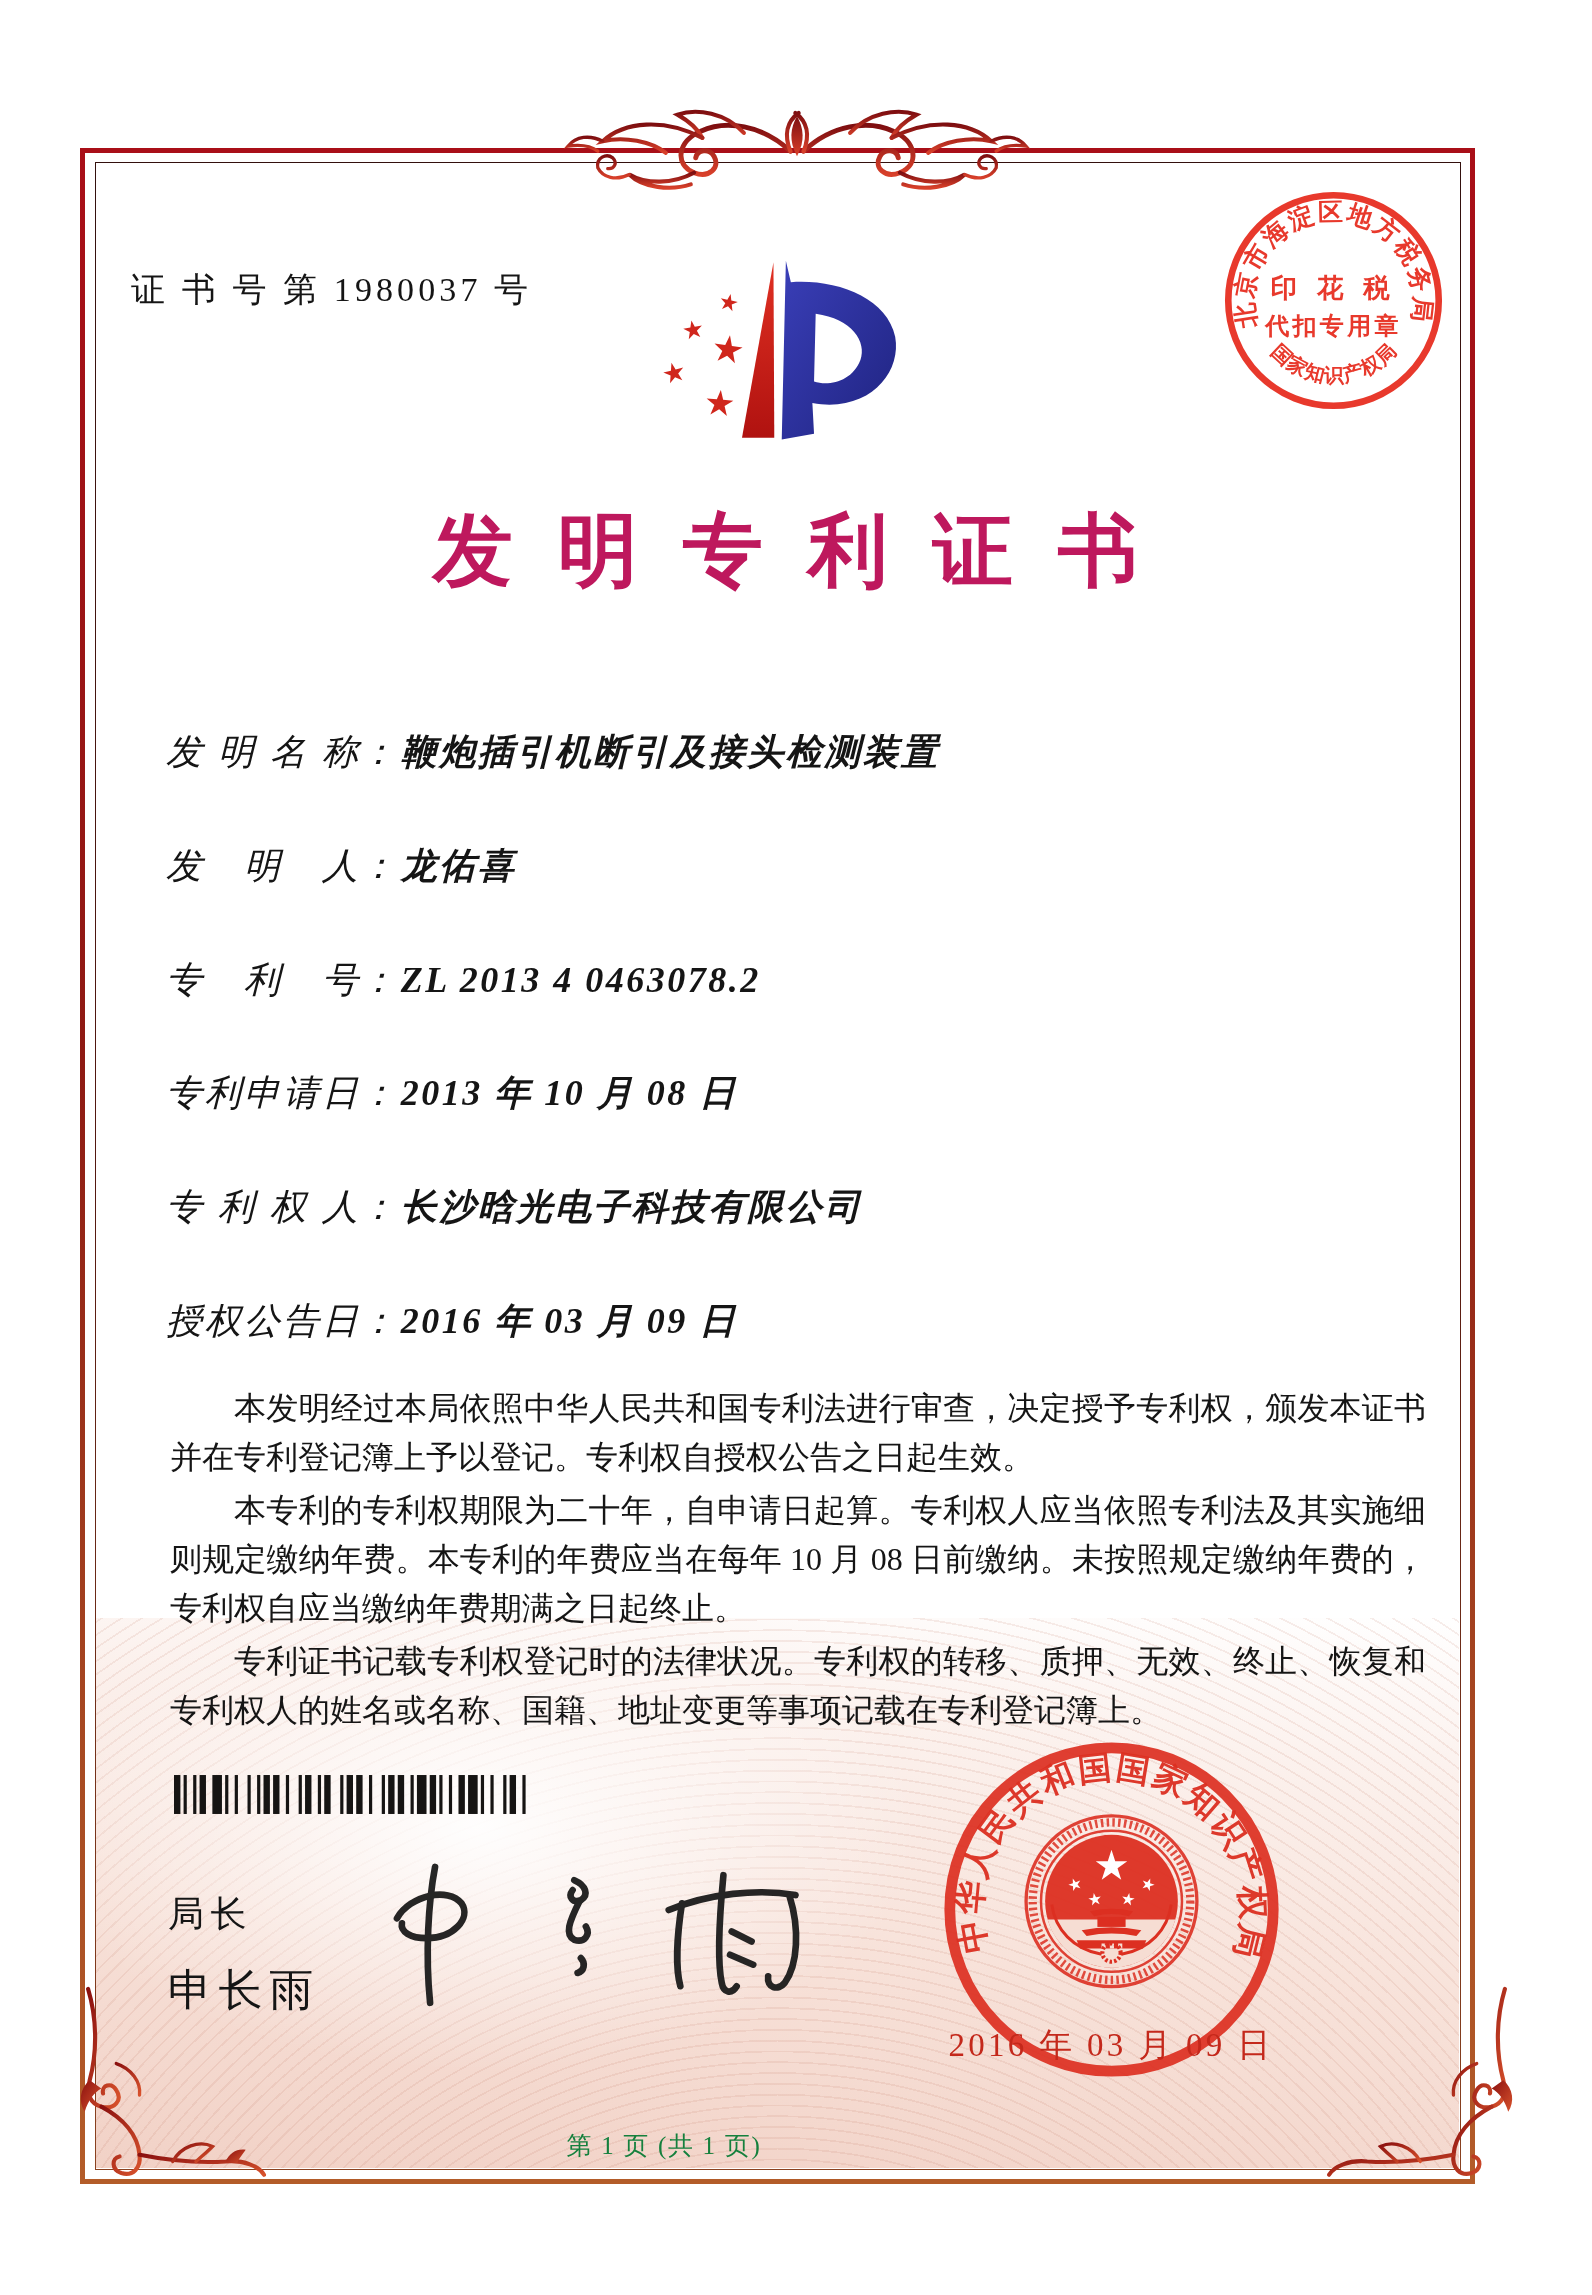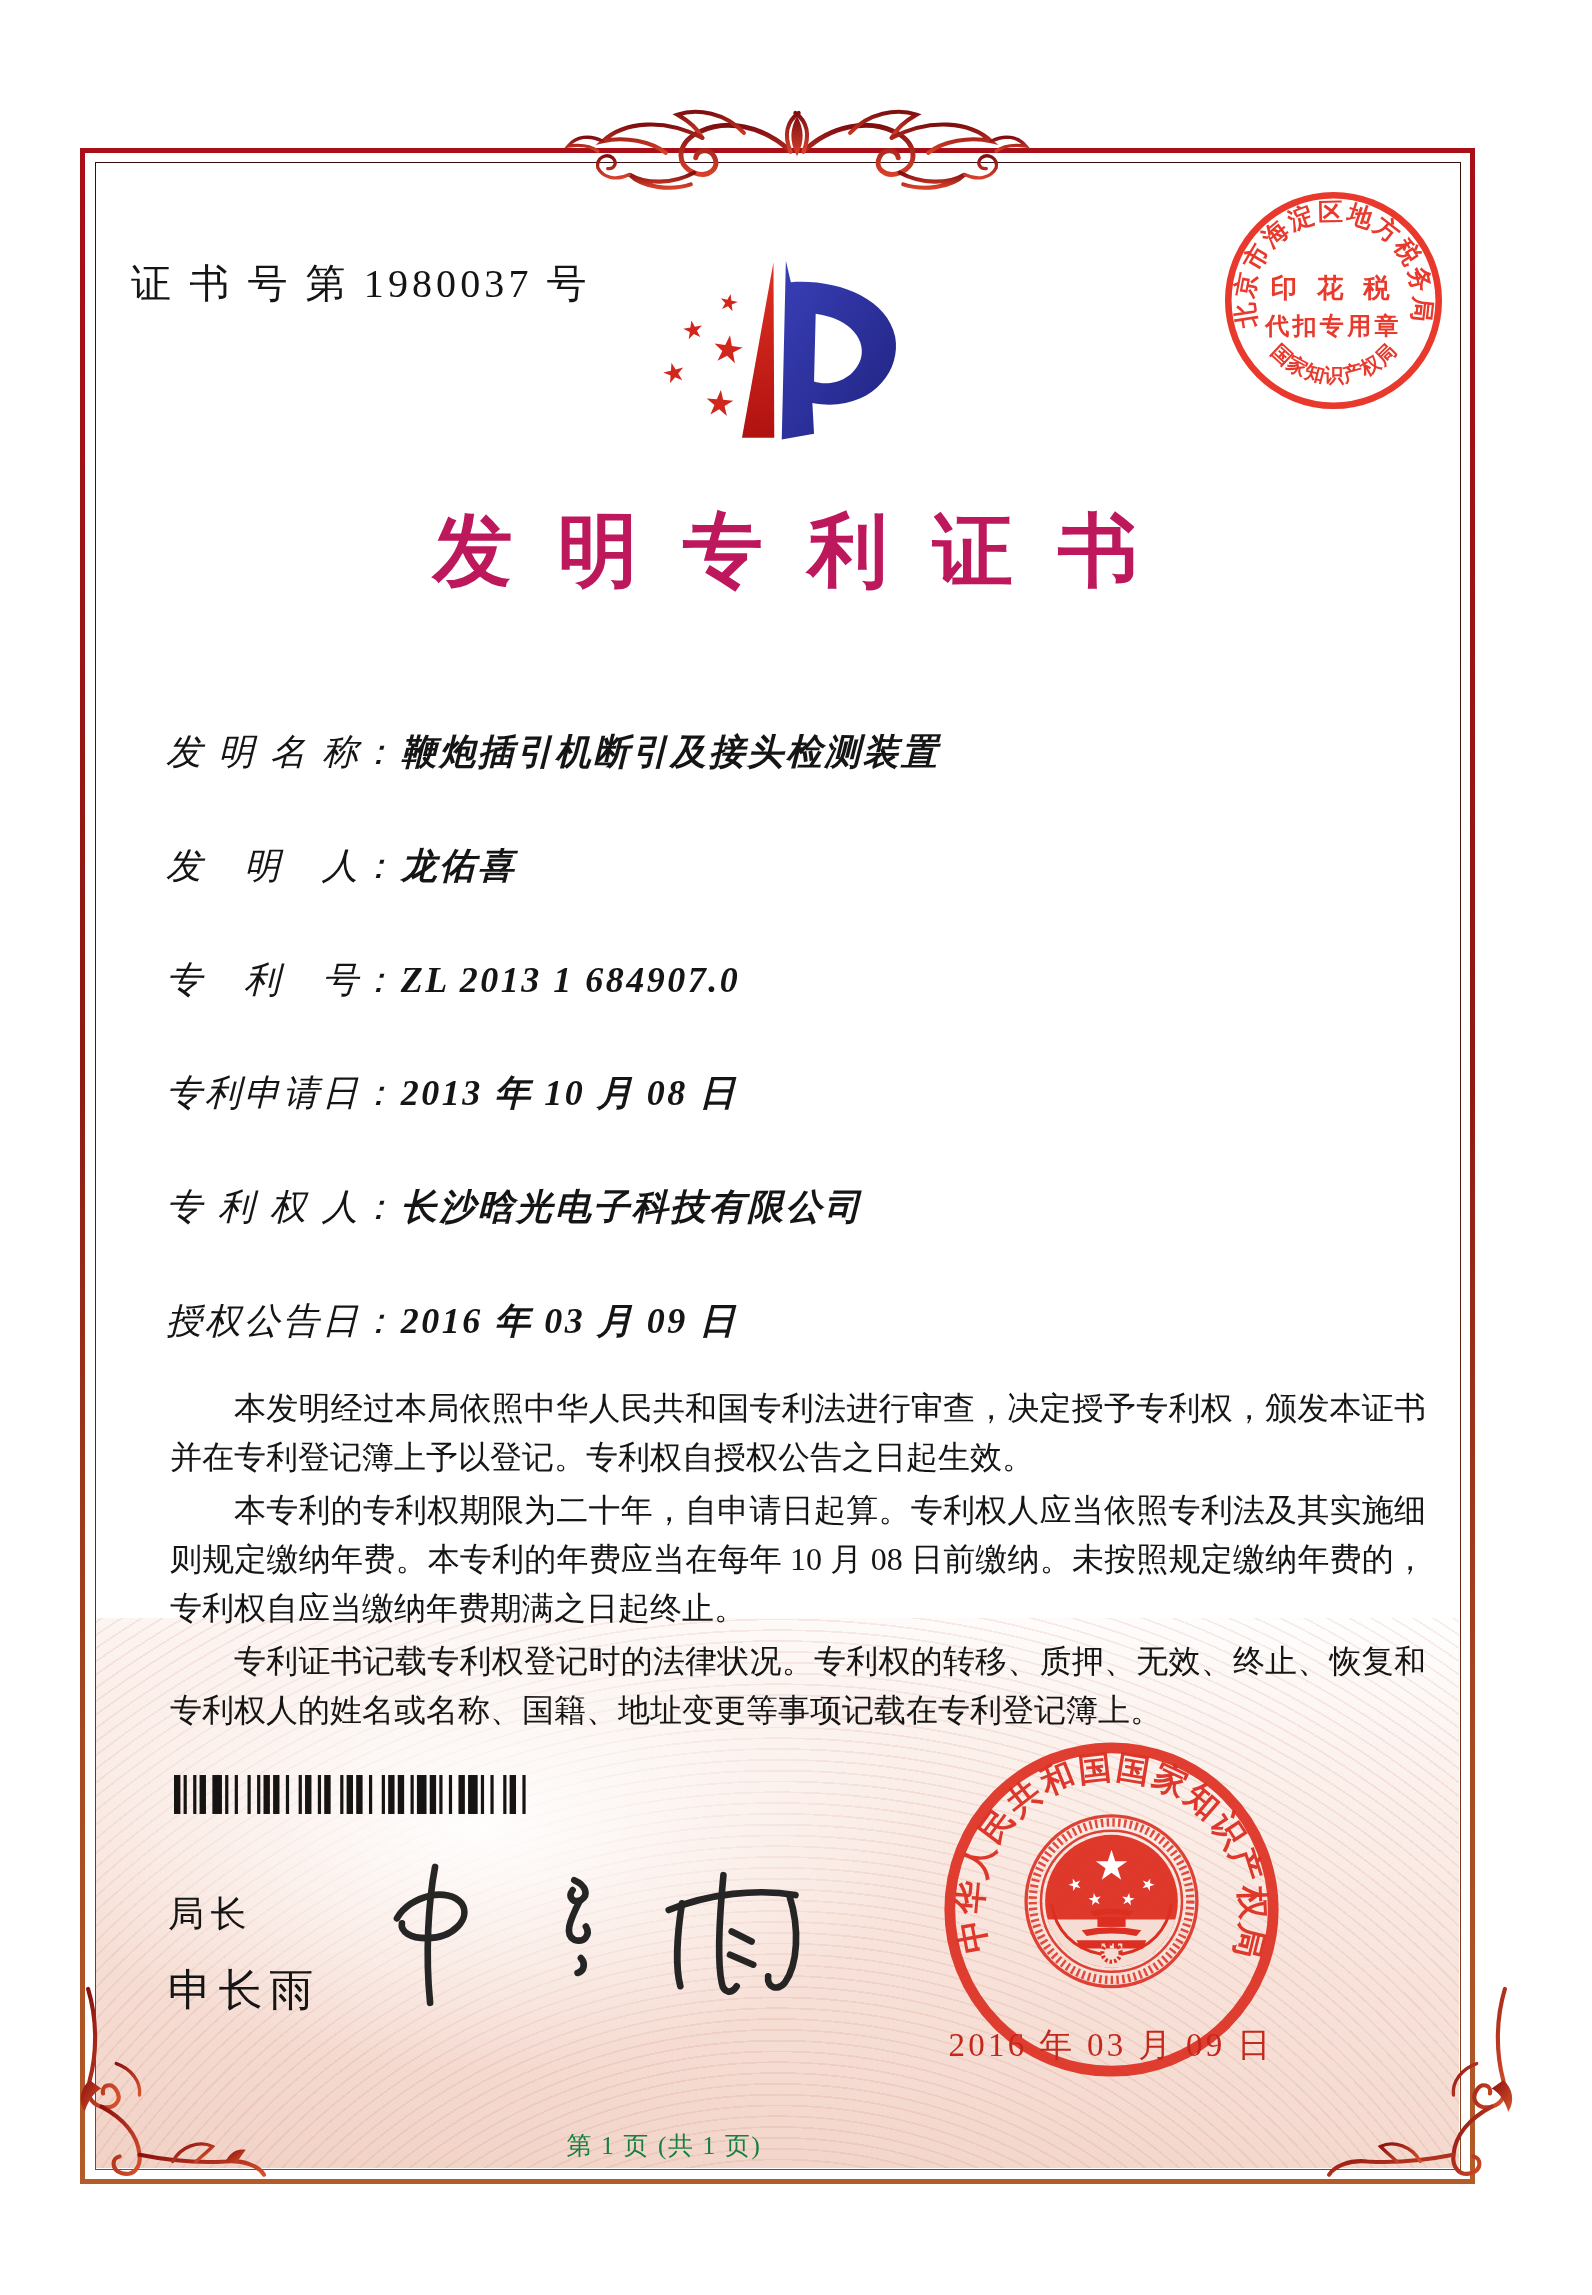--- a/index.html
+++ b/index.html
@@ -17,21 +17,21 @@
   .frame-outer{position:absolute;left:80px;top:148px;width:1395px;height:2036px;box-sizing:border-box;z-index:2;
     border:5.8px solid;border-image:linear-gradient(180deg,#a90f18 0%,#8e1a13 45%,#a84b22 80%,#b35c29 100%) 1;}
   .frame-inner{position:absolute;left:95px;top:162px;width:1366px;height:2008px;box-sizing:border-box;z-index:2;
     border:1.7px solid;border-image:linear-gradient(180deg,#33100d 0%,#54170f 50%,#8a4220 100%) 1;}
 
   .ornament{position:absolute;z-index:4;}
   .orn-top{left:548px;top:103px;}
   .orn-bl{left:73px;top:1964px;}
   .orn-br{left:1304px;top:1964px;}
 
-  .cert-no{position:absolute;left:131px;top:256px;font-size:40px;letter-spacing:4.1px;z-index:3;}
+  .cert-no{position:absolute;left:131px;top:267px;font-size:34px;letter-spacing:4.1px;z-index:3;}
 
   .logo{position:absolute;left:660px;top:249px;z-index:3;}
 
   .tax-stamp{position:absolute;left:1203px;top:170px;z-index:3;}
 
   .title{position:absolute;left:22.4px;right:0;top:498px;text-align:center;z-index:3;
     font-size:80px;font-weight:700;letter-spacing:45px;color:#be185d;}
 
   .field{position:absolute;left:166px;display:flex;align-items:baseline;font-size:36px;z-index:3;white-space:nowrap;font-style:italic;}
   .flabel{display:inline-block;width:192px;text-align:justify;text-align-last:justify;}
@@ -169,21 +169,21 @@
       <span class="fvalue">鞭炮插引机断引及接头检测装置</span>
   </div>
   <div class="field f1">
     <span class="flabel">发明人</span>
       <span class="colon">：</span>
       <span class="fvalue">龙佑喜</span>
   </div>
   <div class="field f2">
     <span class="flabel">专利号</span>
       <span class="colon">：</span>
-      <span class="fvalue">ZL 2013 1 684907.0</span>
+      <span class="fvalue">ZL 2013 4 0463078.2</span>
   </div>
   <div class="field f3">
     <span class="flabel">专利申请日</span>
       <span class="colon">：</span>
       <span class="fvalue">2013 年 10 月 08 日</span>
   </div>
   <div class="field f4">
     <span class="flabel">专利权人</span>
       <span class="colon">：</span>
       <span class="fvalue">长沙晗光电子科技有限公司</span>

